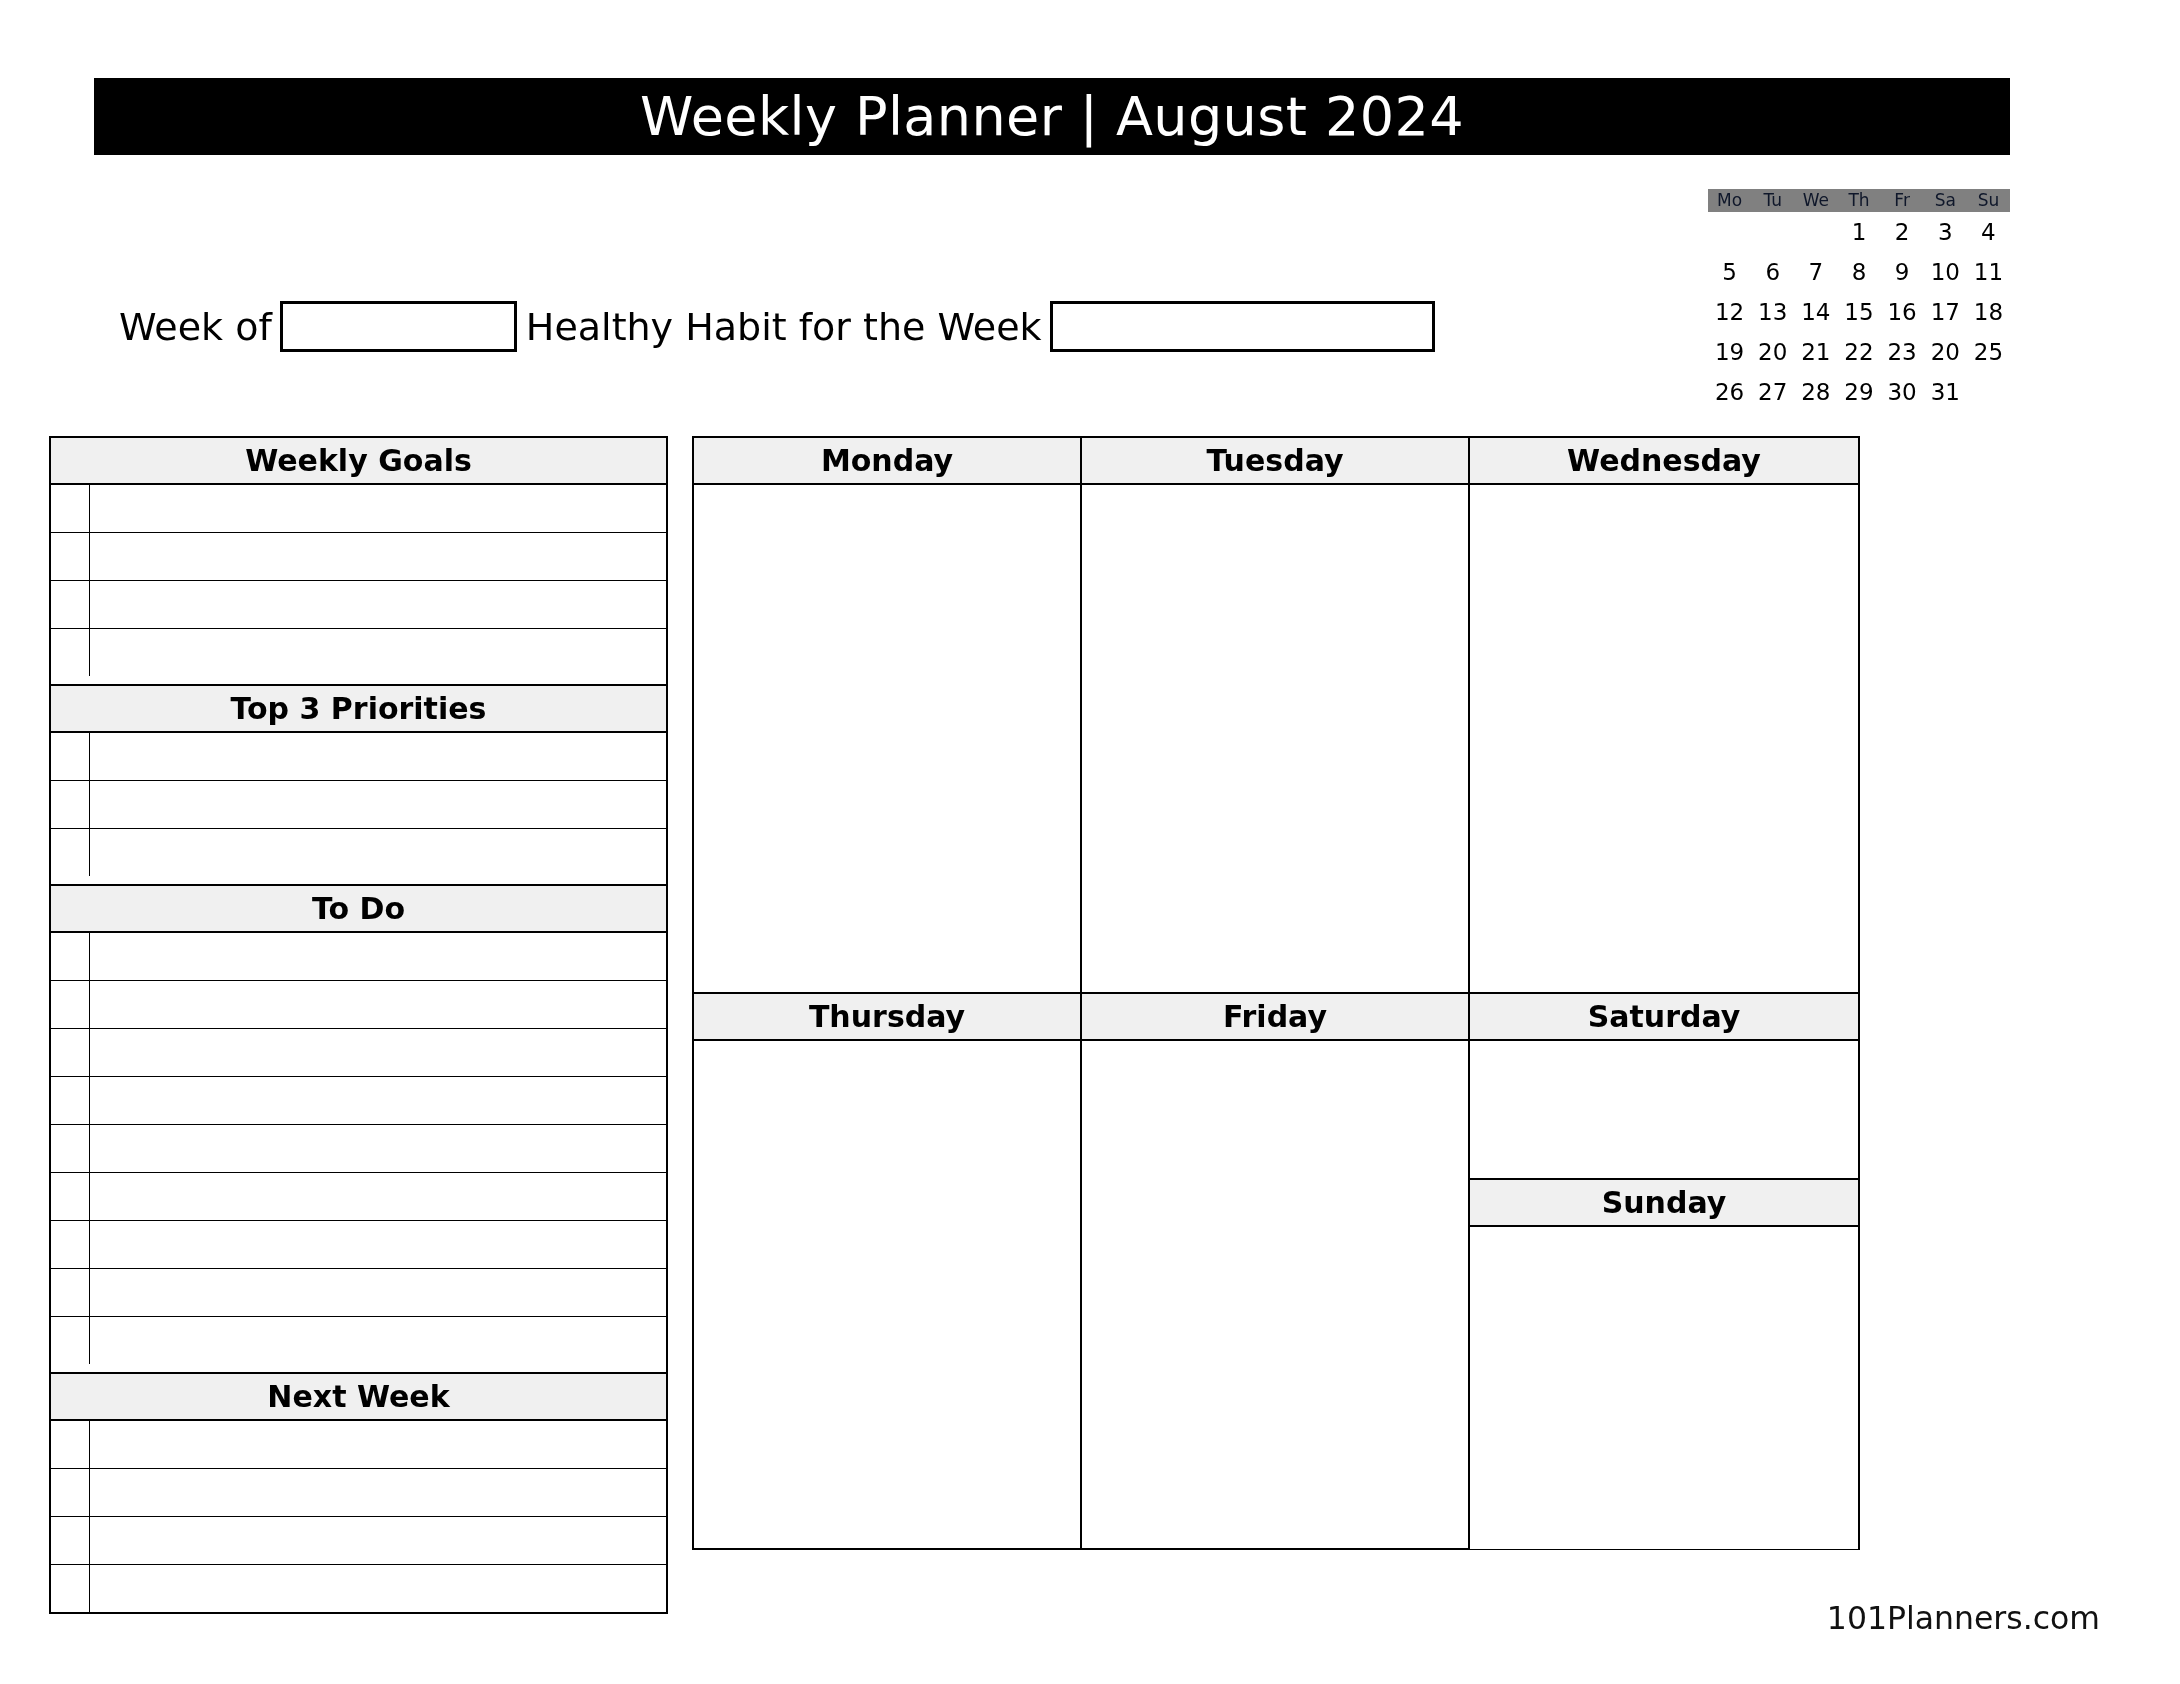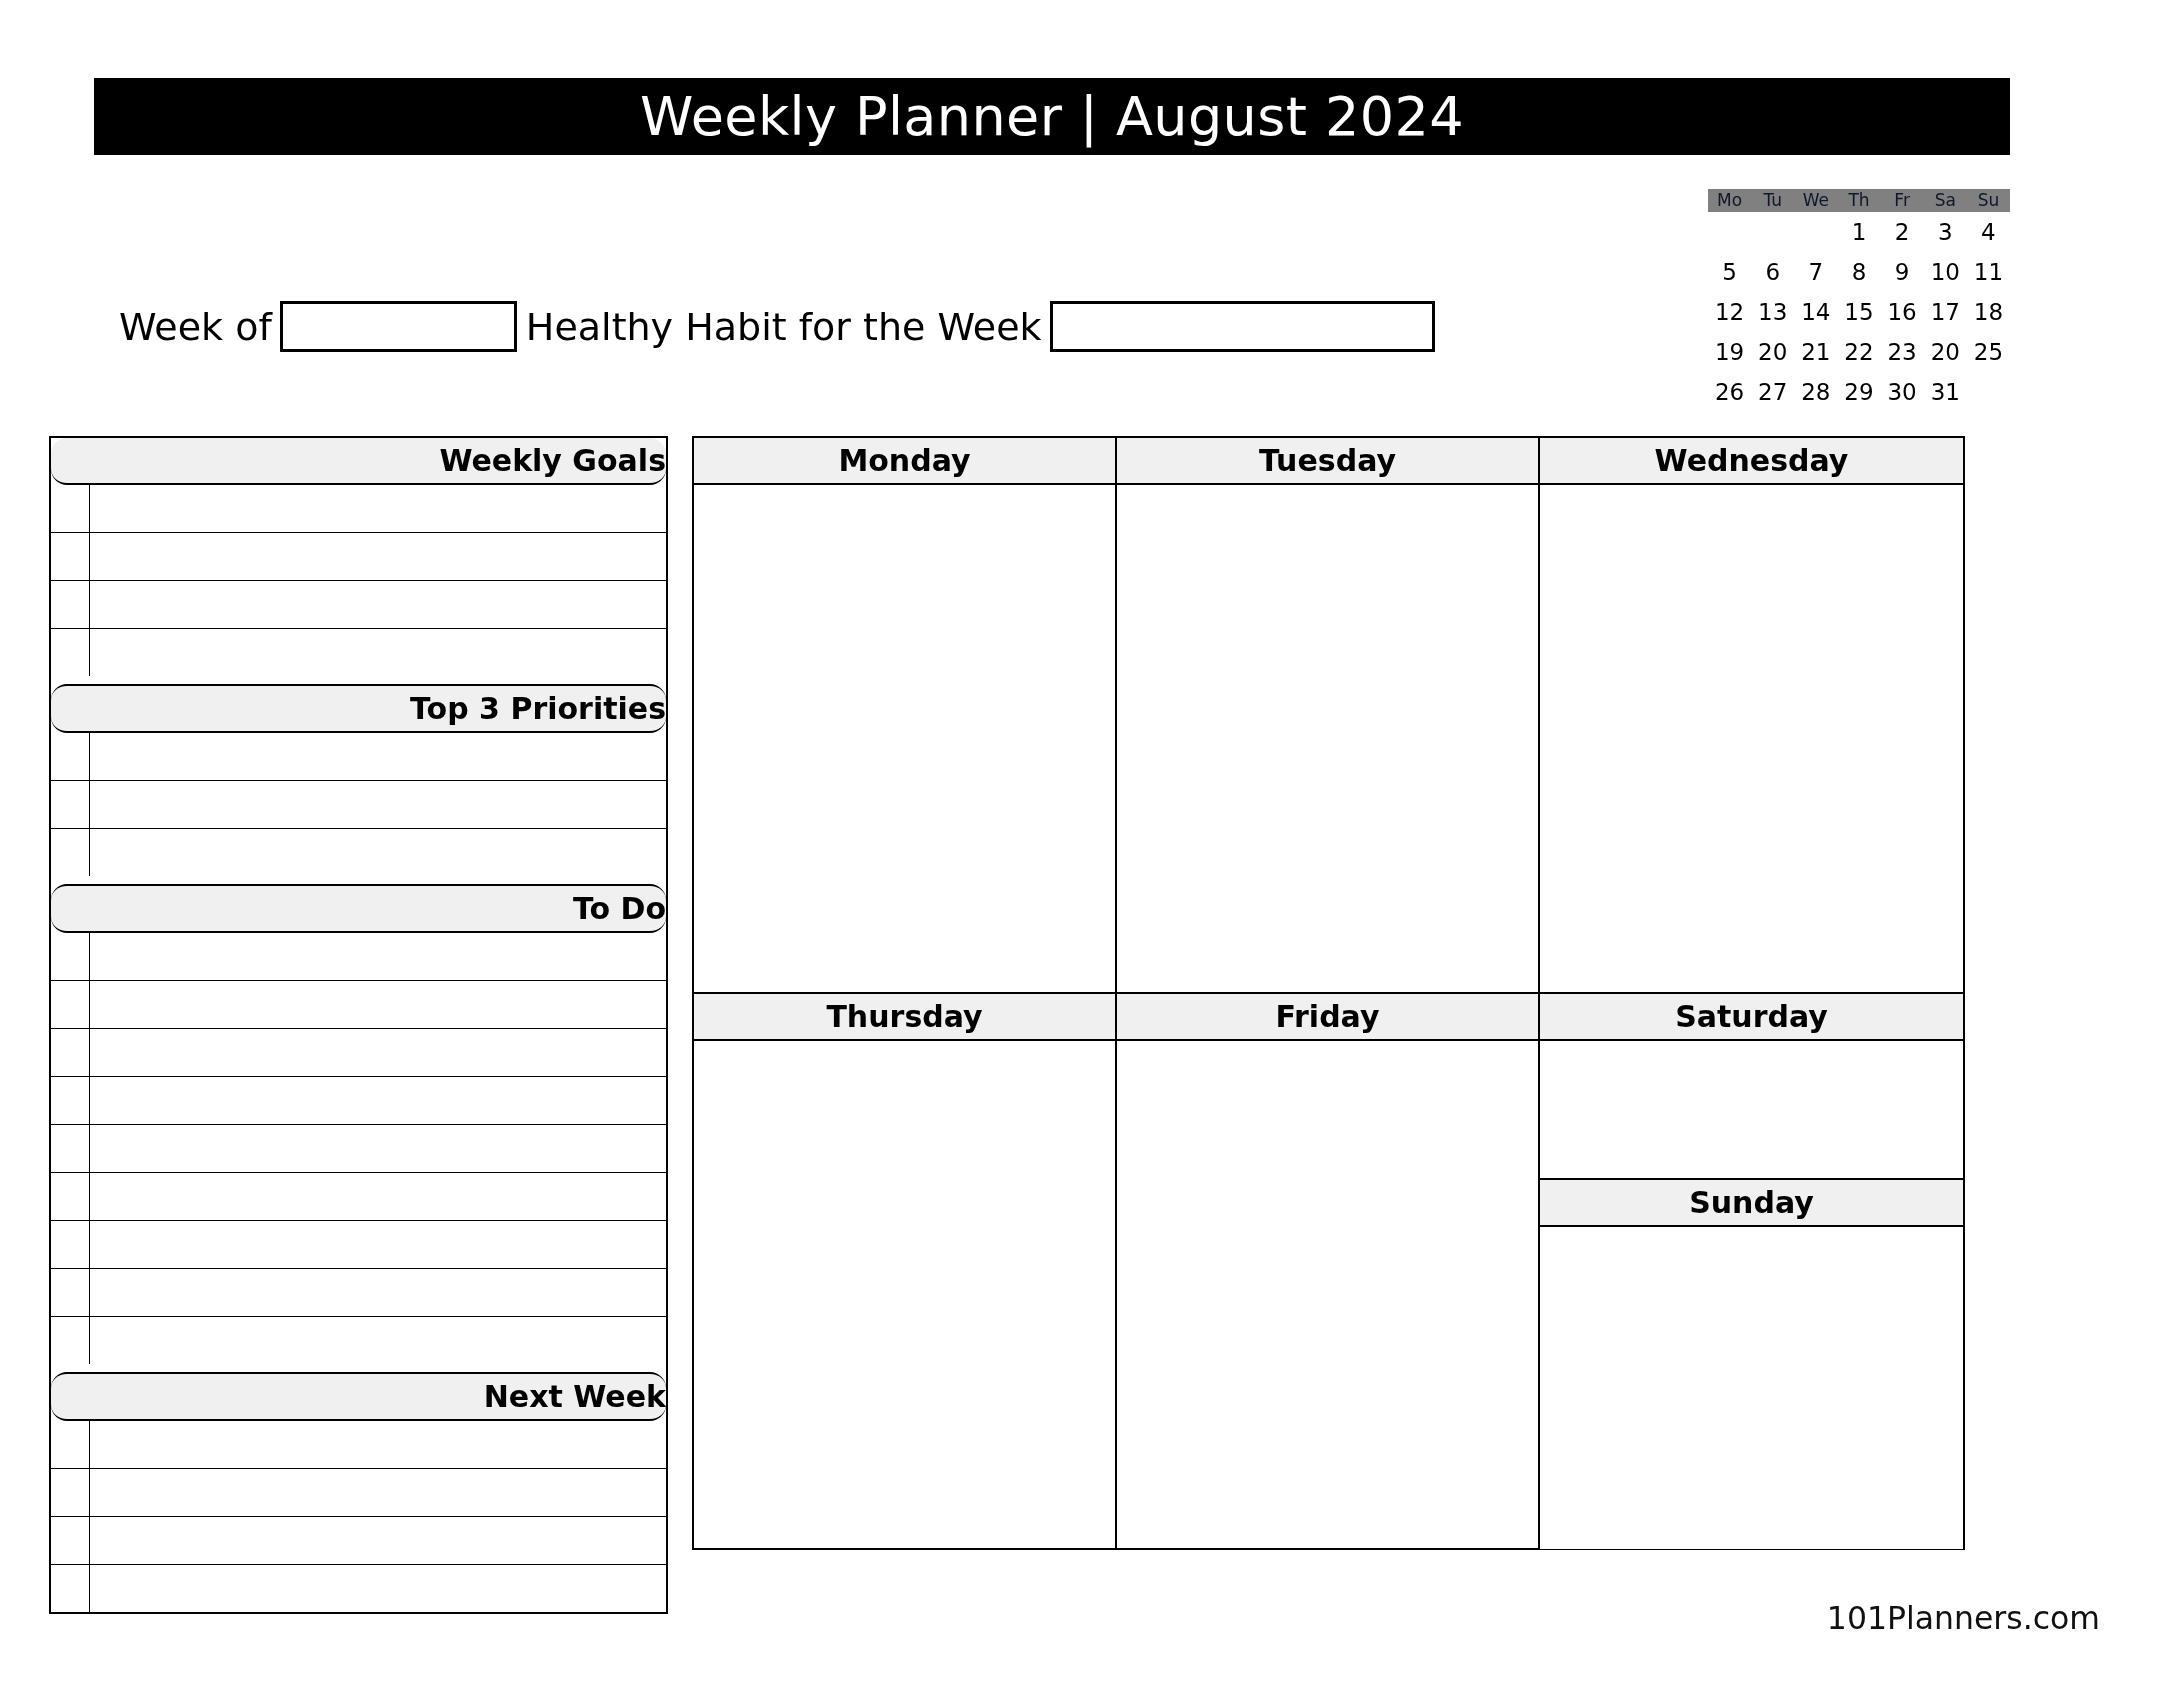--- a/index.html
+++ b/index.html
@@ -101,48 +101,47 @@
     left: 49px;
     top: 436px;
     width: 619px;
     border: 2.6px solid #000000;
     box-sizing: border-box;
     background: #ffffff;
   }
   .section-head {
     background: #f0f0f0;
     border-bottom: 2.6px solid #000000;
-    text-align: right;
+    text-align: center;
     font-size: 30px;
     font-weight: bold;
     font-family: "DejaVu Sans", sans-serif;
     height: 45px;
     line-height: 45px;
-    border-radius: 16px;
   }
   .section-head.mid { border-top: 2.6px solid #000000; margin-top: 8px; }
   .row-line {
     display: flex;
     height: 47px;
     border-bottom: 1.7px solid #000000;
   }
   .row-line:last-child { border-bottom: none; }
   .row-check {
     width: 38px;
     border-right: 1.7px solid #000000;
     flex: 0 0 38px;
   }
   .row-write { flex: 1 1 auto; }
 
   
   #right-panel {
     position: absolute;
     left: 692px;
     top: 436px;
-    width: 1273px;
+    width: 1168px;
     height: 1114px;
     border: 2.6px solid #000000;
     box-sizing: border-box;
     background: #ffffff;
     display: flex;
     flex-direction: column;
   }
   .day-grid {
     display: flex;
     width: 100%;

